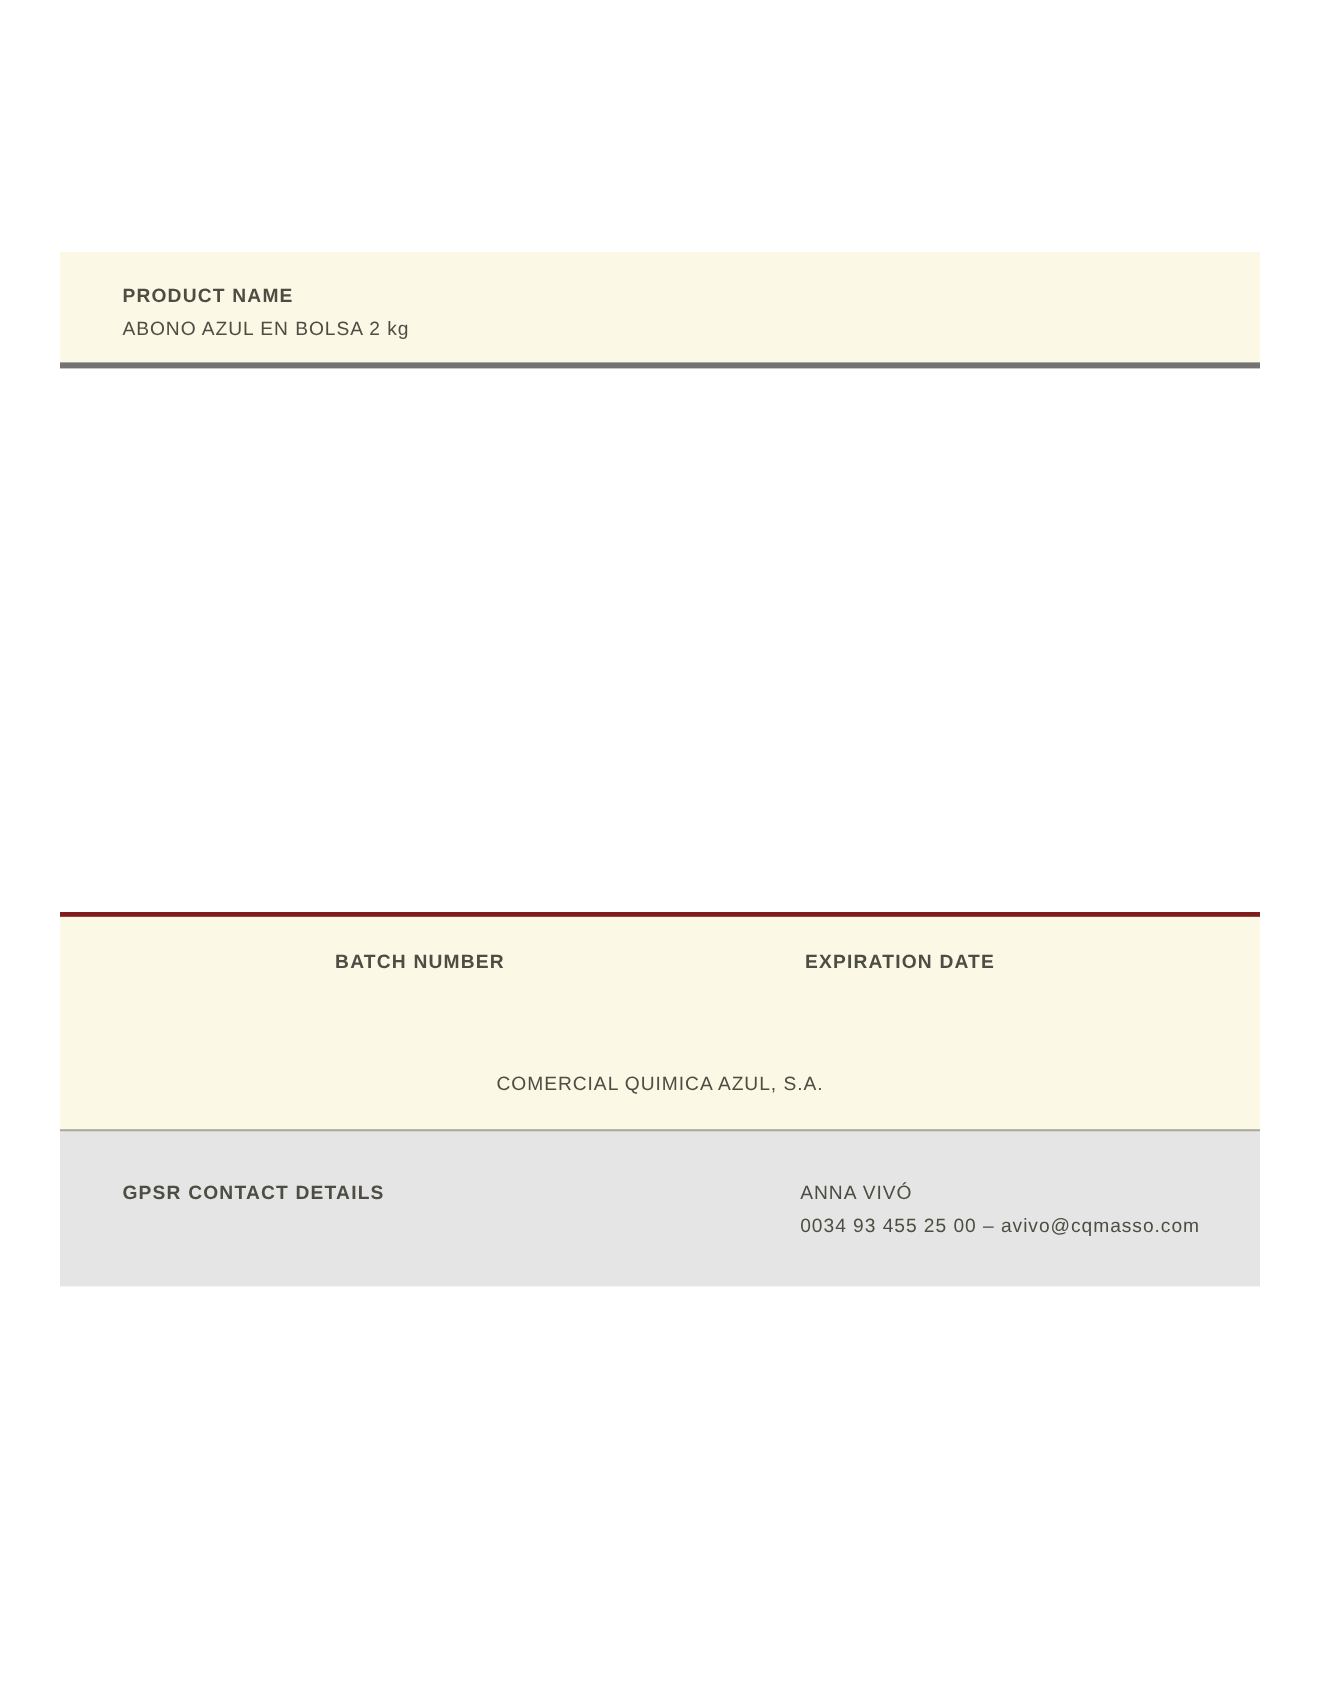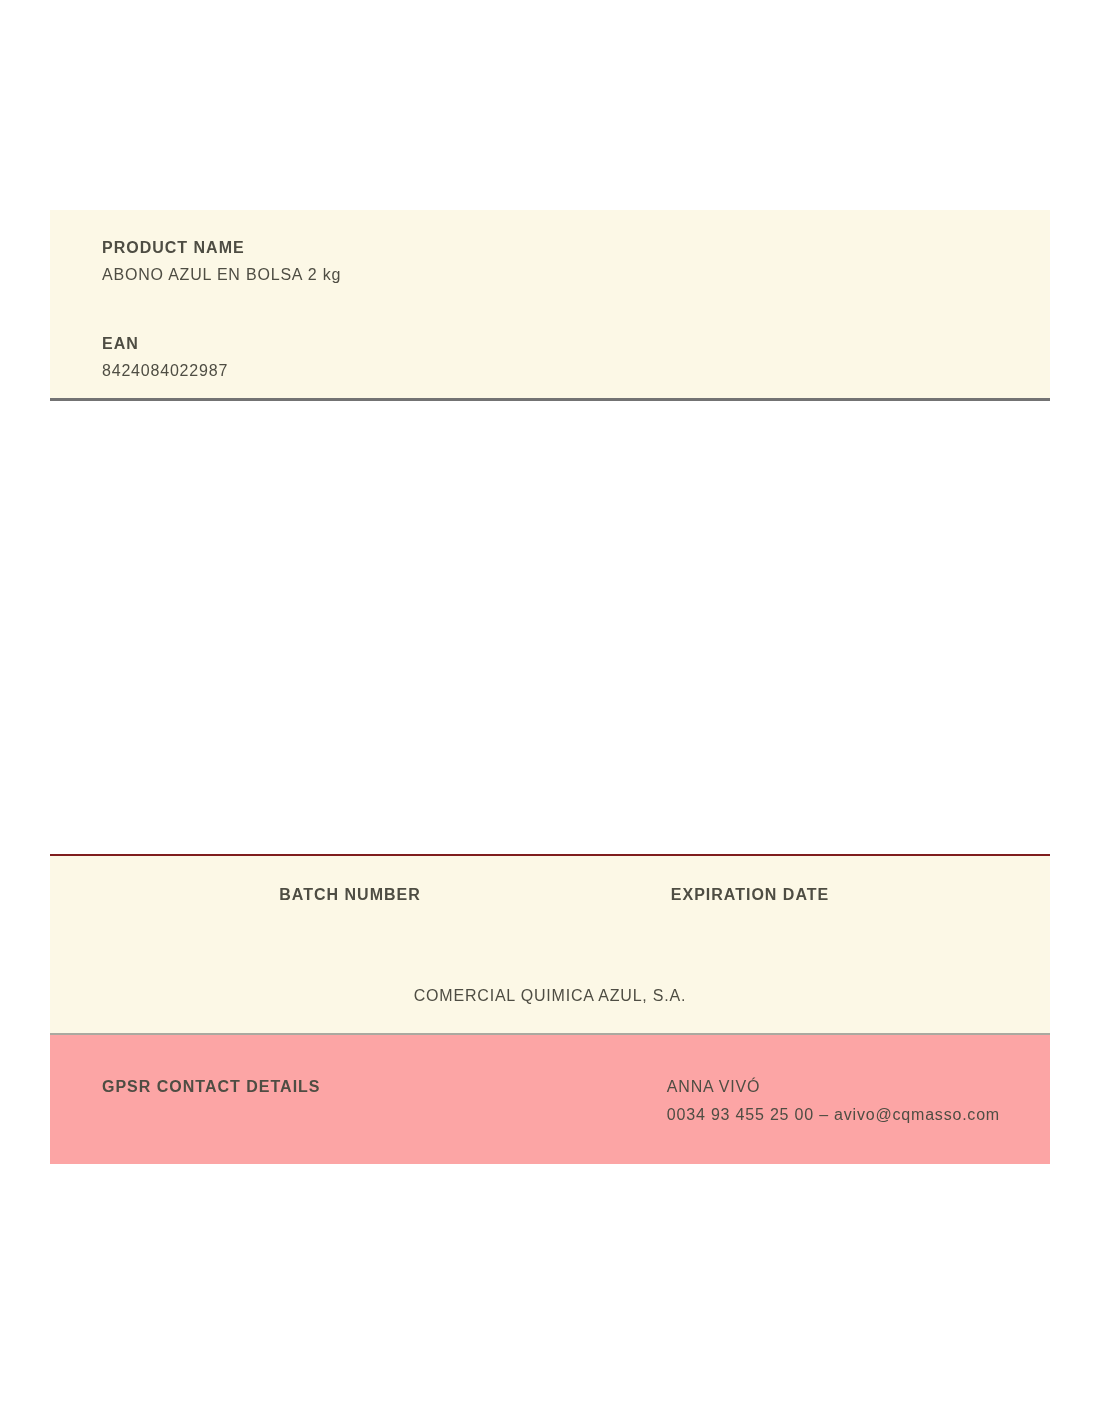--- a/index.html
+++ b/index.html
@@ -10,47 +10,47 @@
     font-family: "Liberation Sans", sans-serif;
     color: #4e4d43;
     overflow: hidden;
   }
   .panel {
     margin-left: 50px;
     margin-right: 50px;
     width: 1000px;
   }
   .panel-cream { background: #fcf8e6; }
-  .panel-yellow { background: #fca5a5; }
+  .panel-yellow { background: #e5e5e5; }
 
   
   .product-panel {
     margin-top: 210px;
     padding: 28px 52px 18px 52px;
-    border-bottom: 3px solid #737373;
+    border-bottom: 5px solid #737373;
   }
   .field-label {
     font-size: 16px;
     font-weight: 700;
     letter-spacing: 1px;
     line-height: 19px;
   }
   .field-value {
     font-size: 16px;
     font-weight: 400;
     letter-spacing: 0.8px;
     line-height: 19px;
     margin-top: 8px;
   }
   .field + .field { margin-top: 50px; }
 
   
   .details-panel {
     margin-top: 453px;
-    border-top: 2px solid #7f1d1d;
+    border-top: 4px solid #7f1d1d;
     border-bottom: 2px solid #aaa9a0;
     padding: 29px 0 28px 0;
   }
   .details-grid {
     width: 800px;
     margin: 0 auto;
     display: flex;
   }
   .details-col {
     flex: 1 1 50%;
@@ -82,24 +82,20 @@
   }
 </style>
 </head>
 <body>
 
 <section class="panel panel-cream product-panel">
   <div class="field">
     <div class="field-label">PRODUCT NAME</div>
     <div class="field-value">ABONO AZUL EN BOLSA 2 kg</div>
   </div>
-  <div class="field">
-    <div class="field-label">EAN</div>
-    <div class="field-value">8424084022987</div>
-  </div>
 </section>
 
 <section class="panel panel-cream details-panel">
   <div class="details-grid details-row-top">
     <div class="details-col">
       <div class="field-label">BATCH NUMBER</div>
       <div class="field-value"></div>
     </div>
     <div class="details-col">
       <div class="field-label">EXPIRATION DATE</div>

